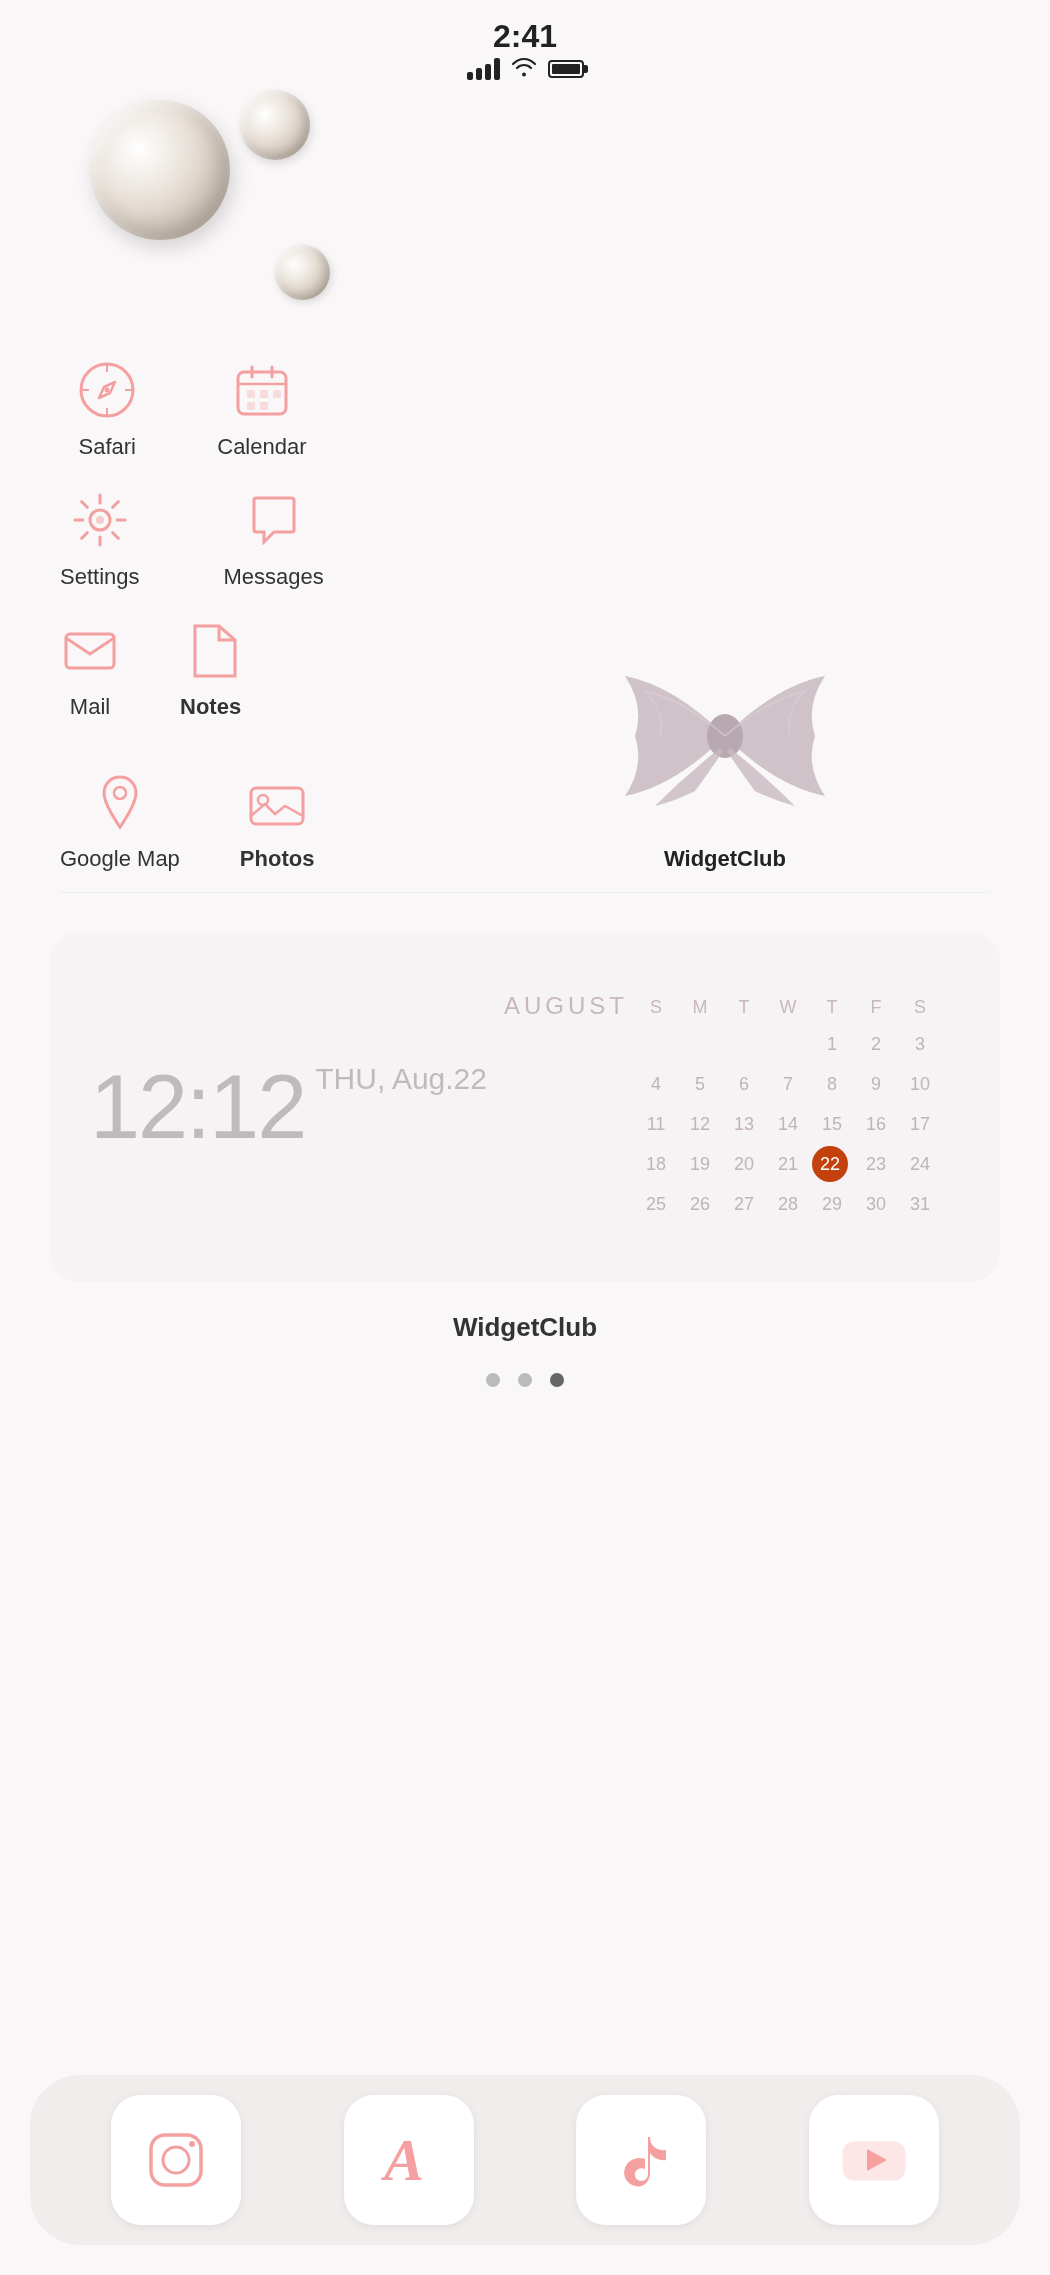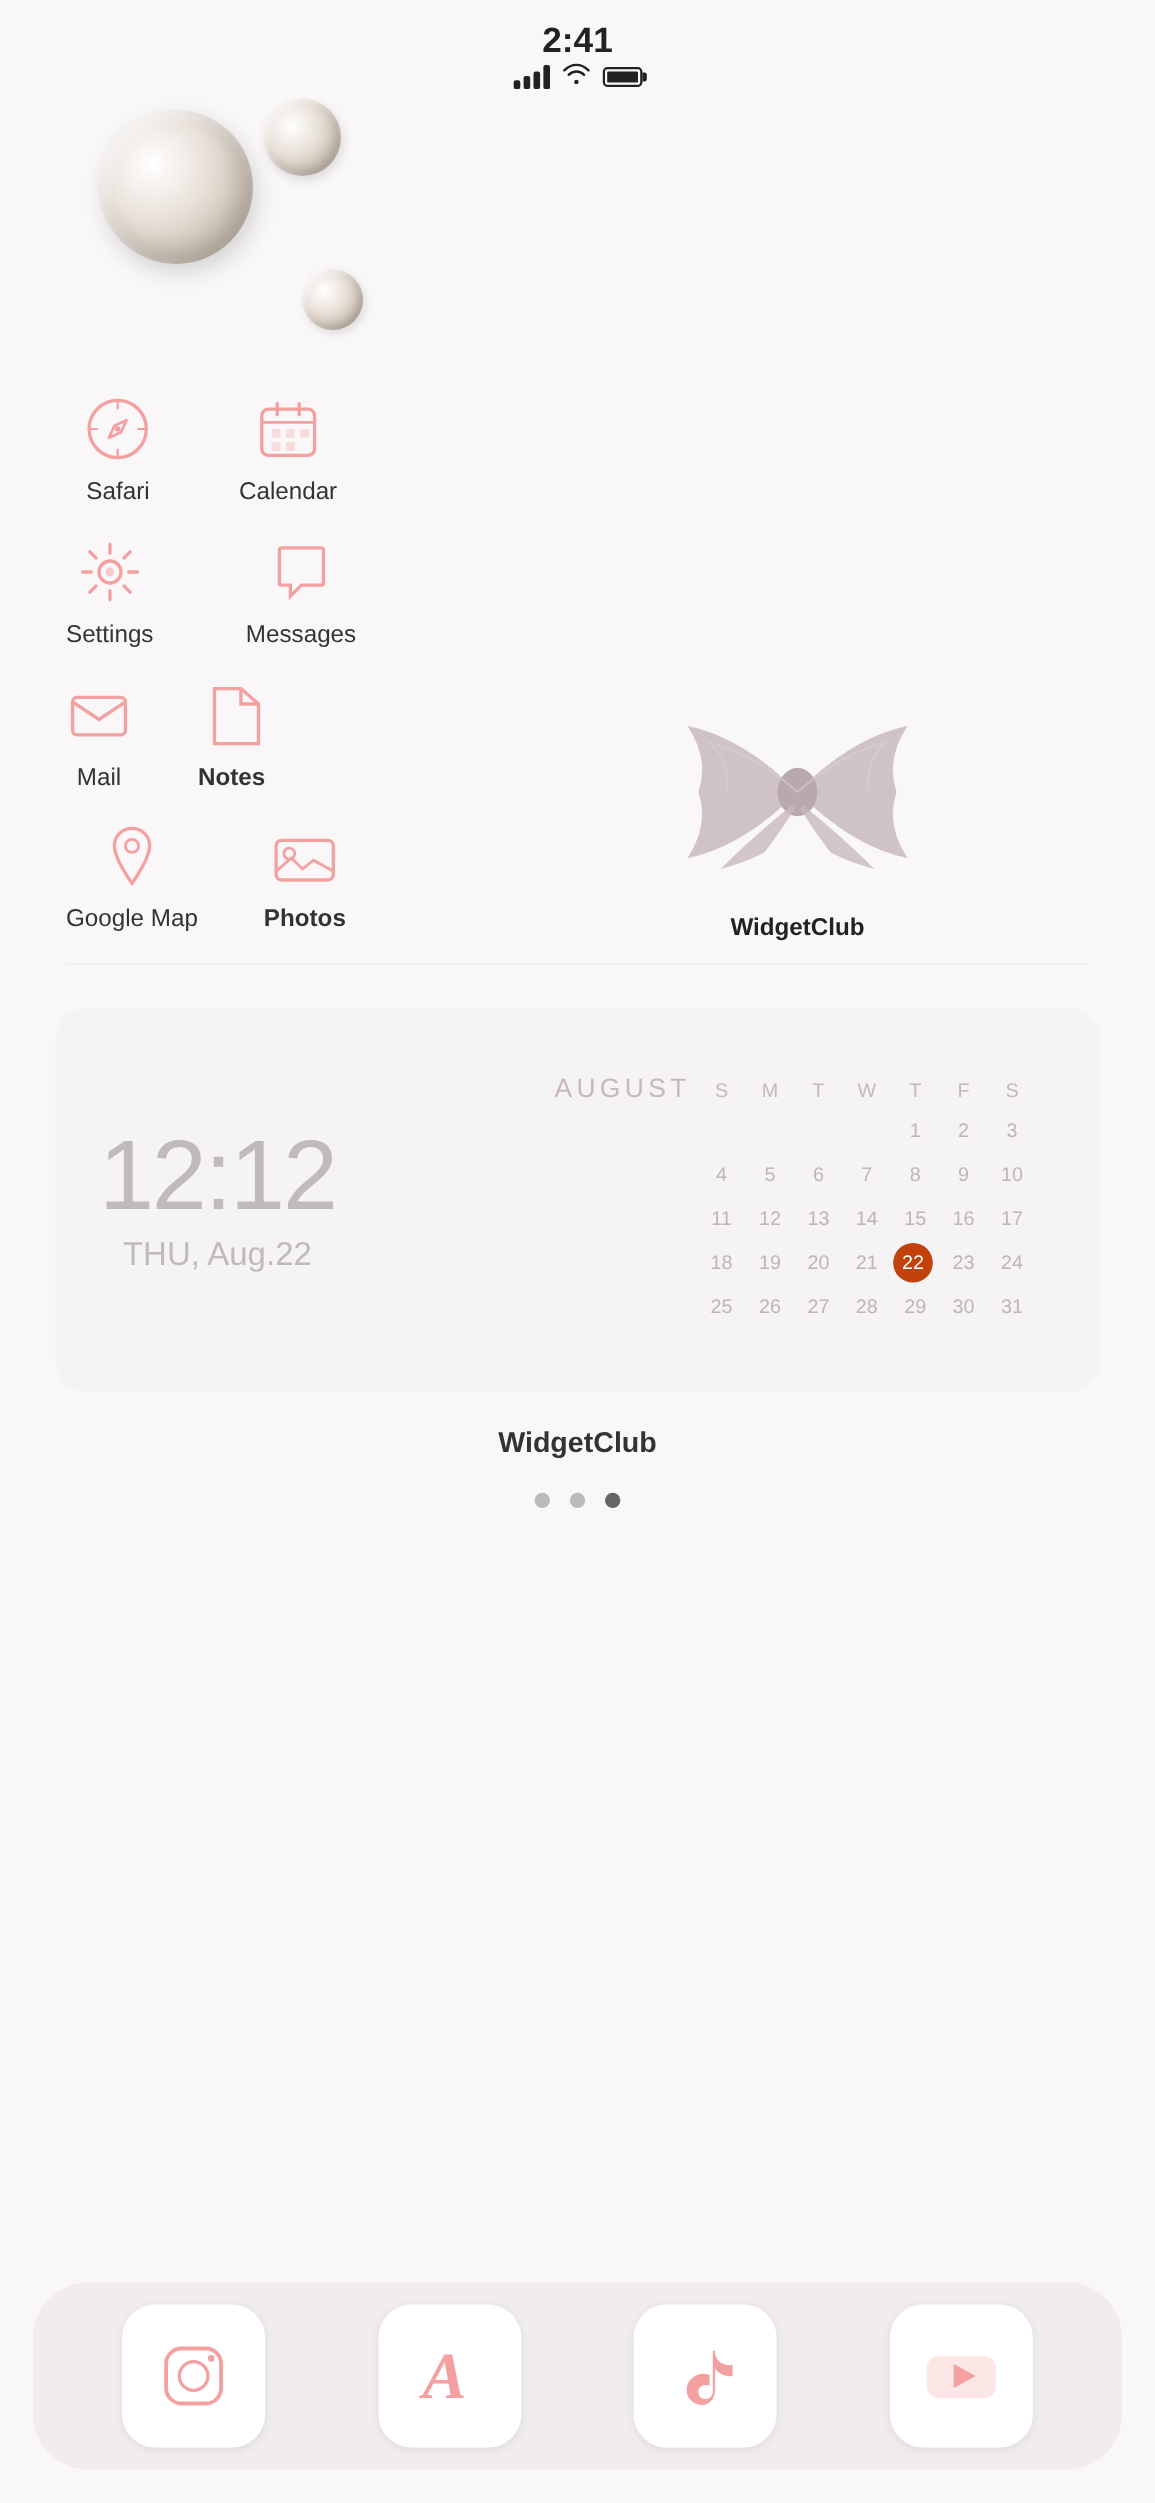--- a/index.html
+++ b/index.html
@@ -159,22 +159,22 @@
       margin: 30px 20px;
       padding: 40px 40px;
       display: flex;
       align-items: center;
       justify-content: space-between;
       height: 350px;
     }
 
     .clock-left {
       display: flex;
-      flex-direction: column;
-      align-items: center;
+      flex-direction: row;
+      align-items: flex-start;
       gap: 10px;
     }
 
     .clock-time {
       font-size: 90px;
       font-weight: 200;
       color: #c0bbbb;
       line-height: 1;
       letter-spacing: -2px;
     }
@@ -391,21 +391,21 @@
           <span class="app-label">Messages</span>
         </div>
       </div>
     </div>
   </div>
 
   <div style="height:20px;"></div>
 
   <div style="display:flex; align-items:stretch; padding: 0 30px; gap:20px; margin-bottom:20px;">
 
-    <div style="display:flex; flex-direction:column; gap:28px; width:380px;">
+    <div style="display:flex; flex-direction:column; gap:52px; width:380px;">
 
       <div style="display:flex; gap:60px;">
         <div class="app-icon-group">
           <svg class="icon-lg pink-icon" viewBox="0 0 60 60" fill="none" xmlns="http://www.w3.org/2000/svg">
             <rect x="6" y="14" width="48" height="34" rx="4" stroke="#f5a0a0" stroke-width="3"></rect>
             <path d="M6 18L30 34L54 18" stroke="#f5a0a0" stroke-width="3" stroke-linecap="round"></path>
           </svg>
           <span class="app-label">Mail</span>
         </div>
         <div class="app-icon-group">

